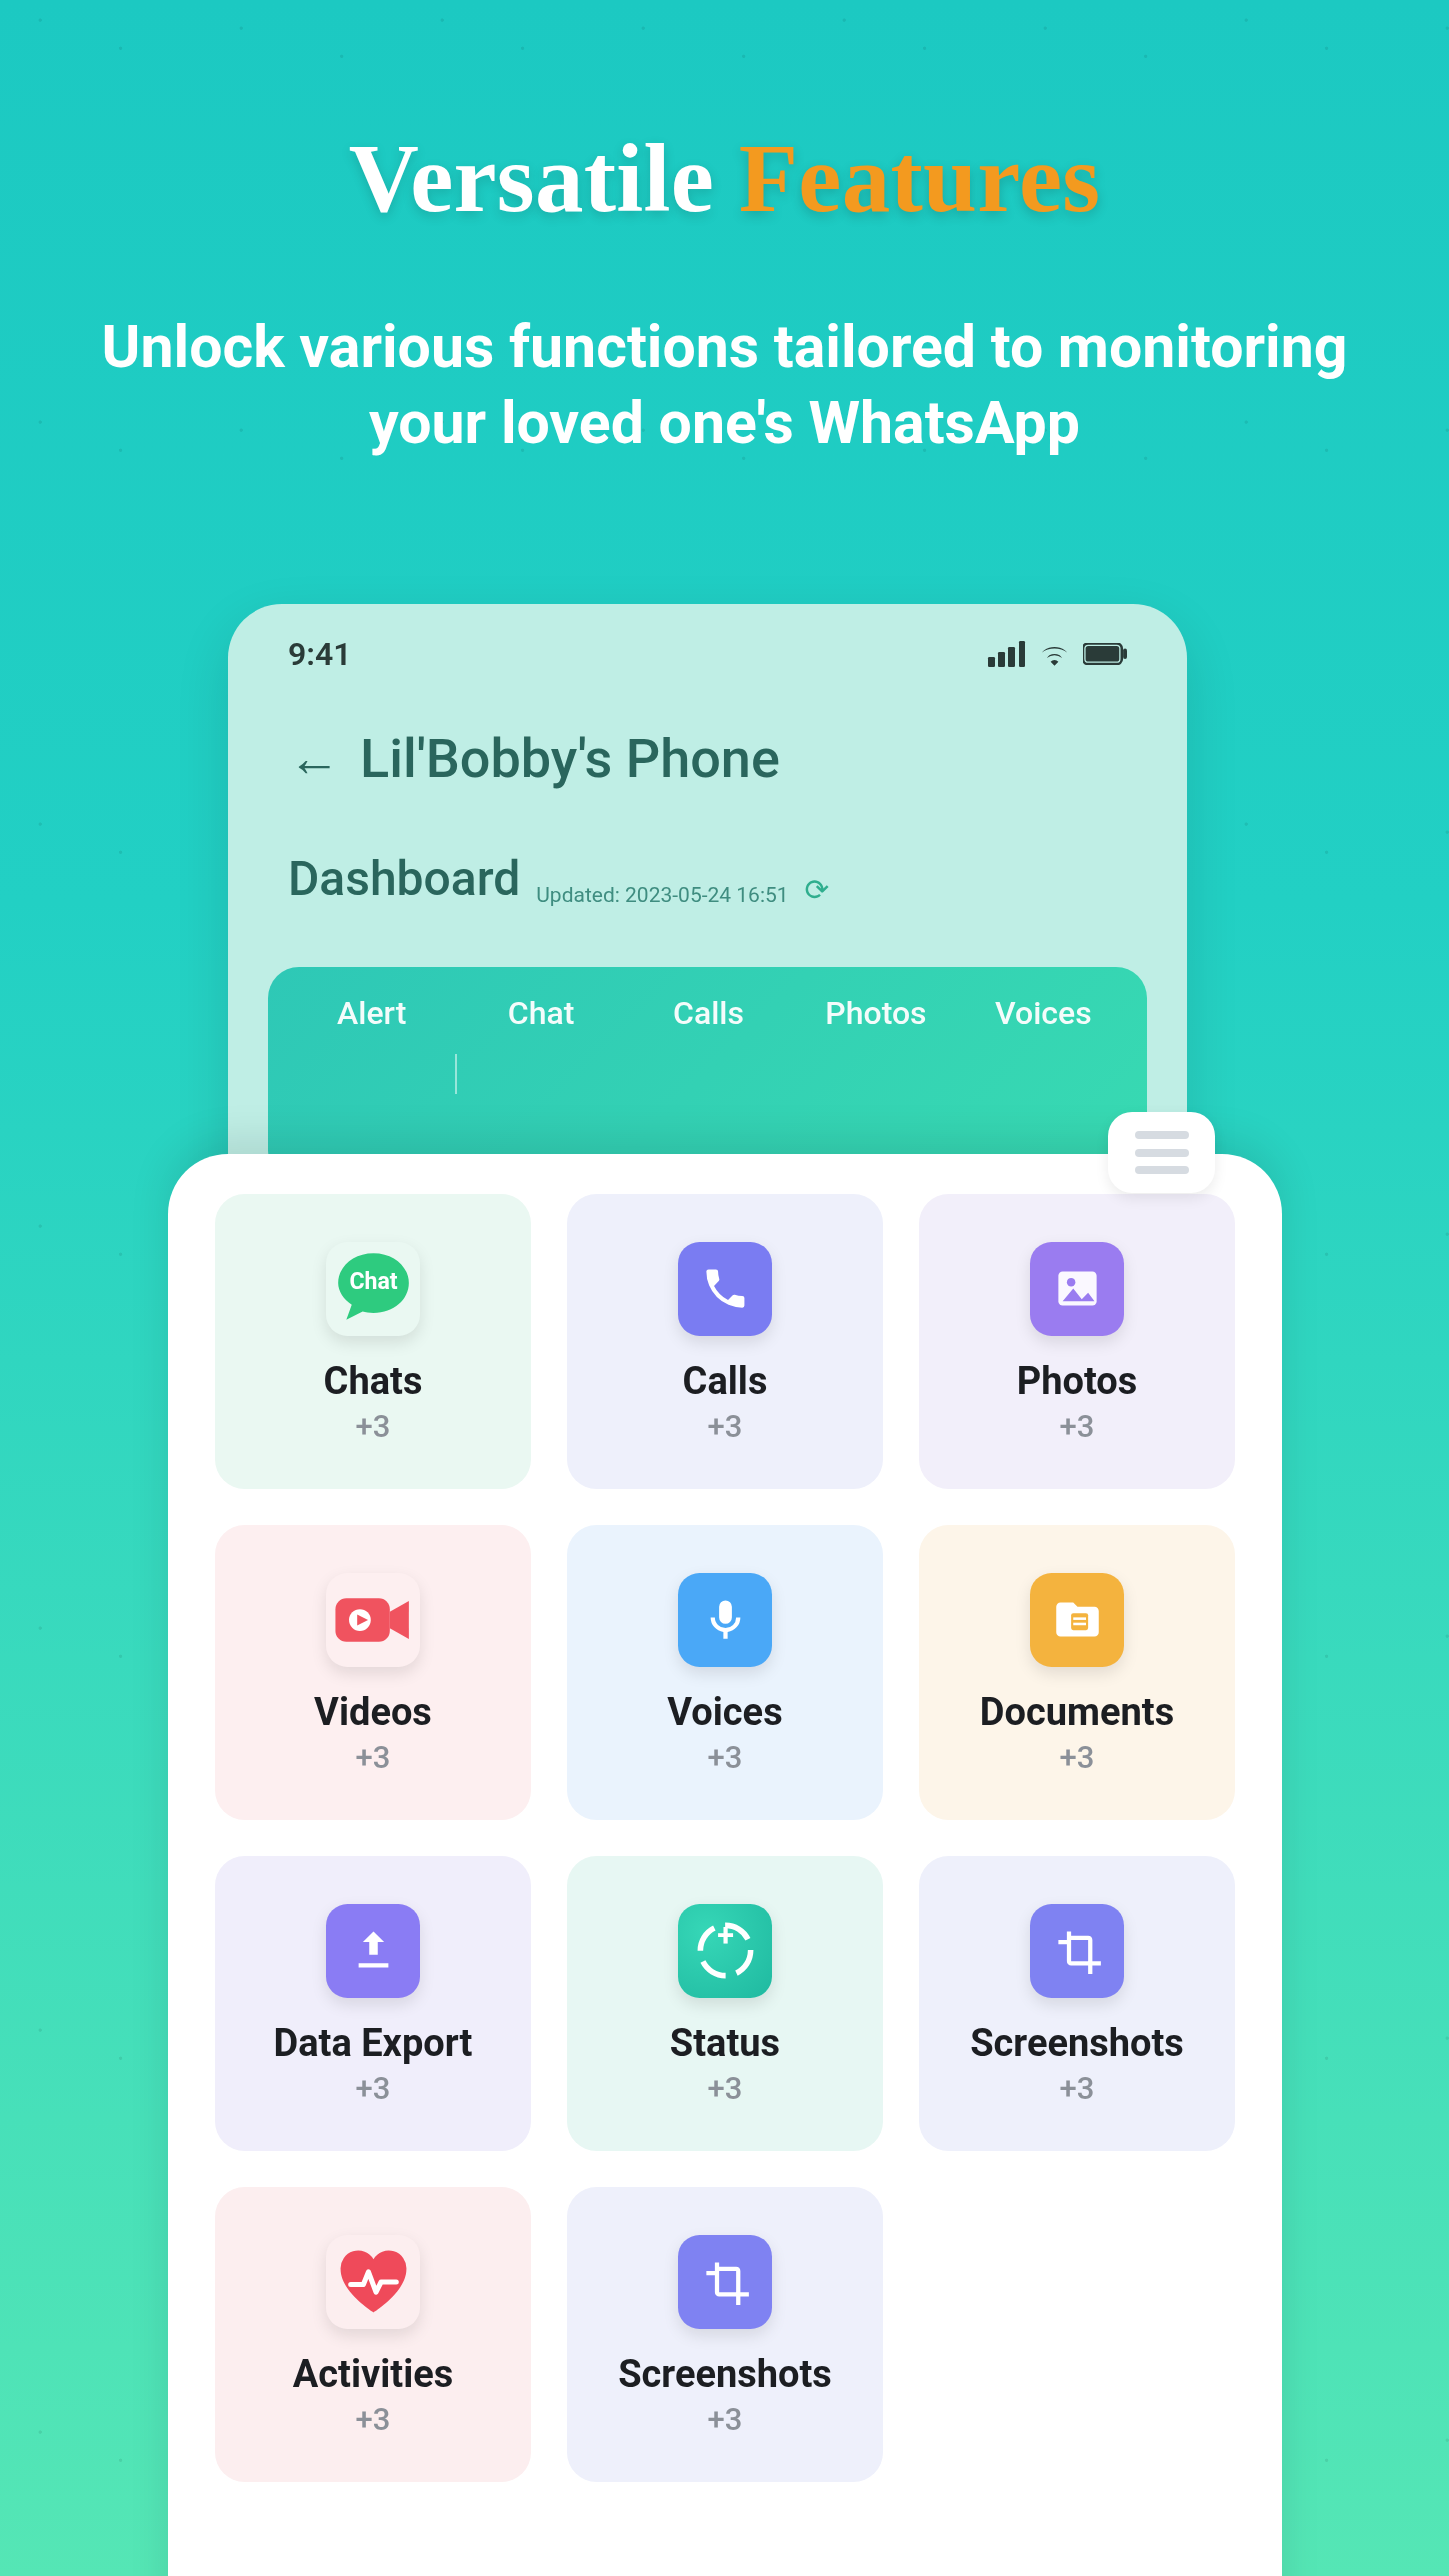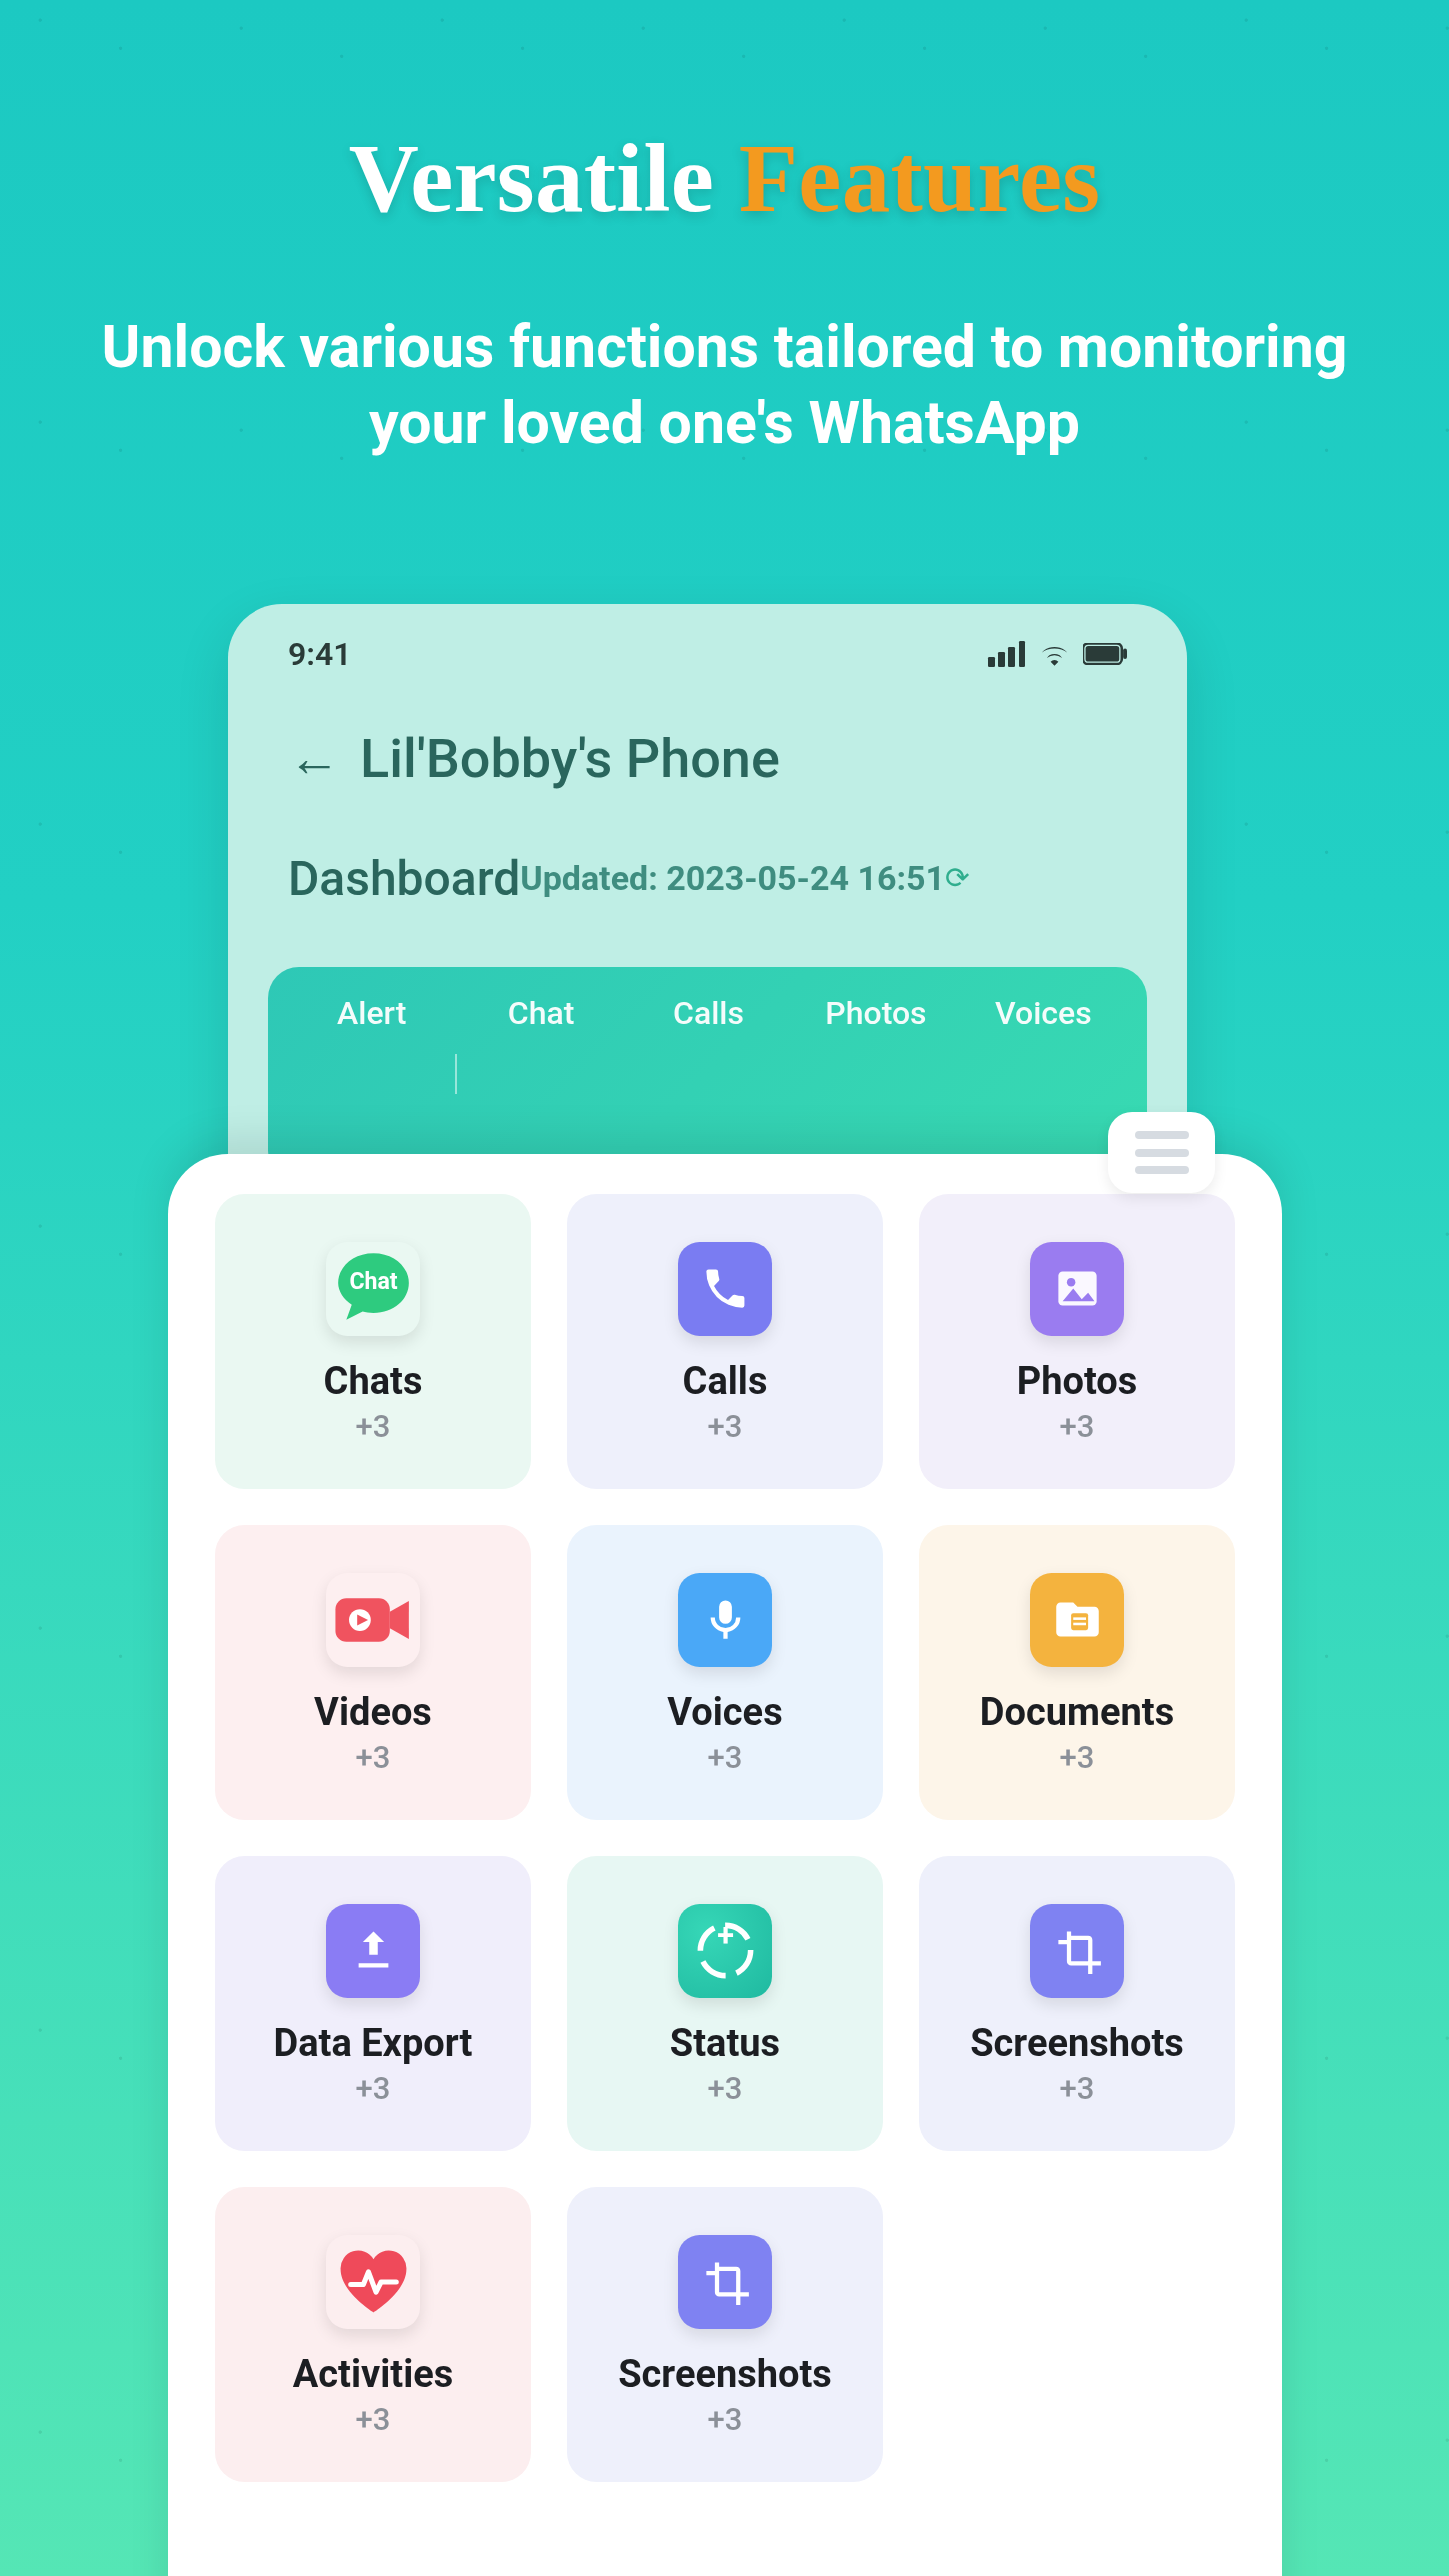--- a/index.html
+++ b/index.html
@@ -73,26 +73,26 @@
   .titlebar {
     display: flex; align-items: center; gap: 20px;
     padding: 47px 60px 20px 60px;
     color: #2a665d;
     font-size: 54px;
     font-weight: 500;
   }
   .back-arrow { font-size: 52px; color:#2a665d; }
 
   .dashline {
-    display:flex; align-items: center; 
+    display:flex; align-items: flex-end; gap: 16px;
     padding: 40px 60px 20px 60px;
     color: #2a665d;
   }
   .dash-title { font-size: 48px; font-weight: 500; }
-  .dash-updated { font-size: 34px; font-weight: 700; color:#3f8d80; }
+  .dash-updated { font-size: 21px; font-weight: 400; color:#3f8d80; }
   .refresh-ic { font-size: 29.5px; color:#2fae8e; }
 
   .metrics-card {
     margin: 40px 40px 0 40px;
     height: 215px;
     border-radius: 31px;
     background: linear-gradient(135deg, #2ec8b6 0%, #38dab2 100%);
     padding: 27px 20px;
     display: flex;
     position: relative;

